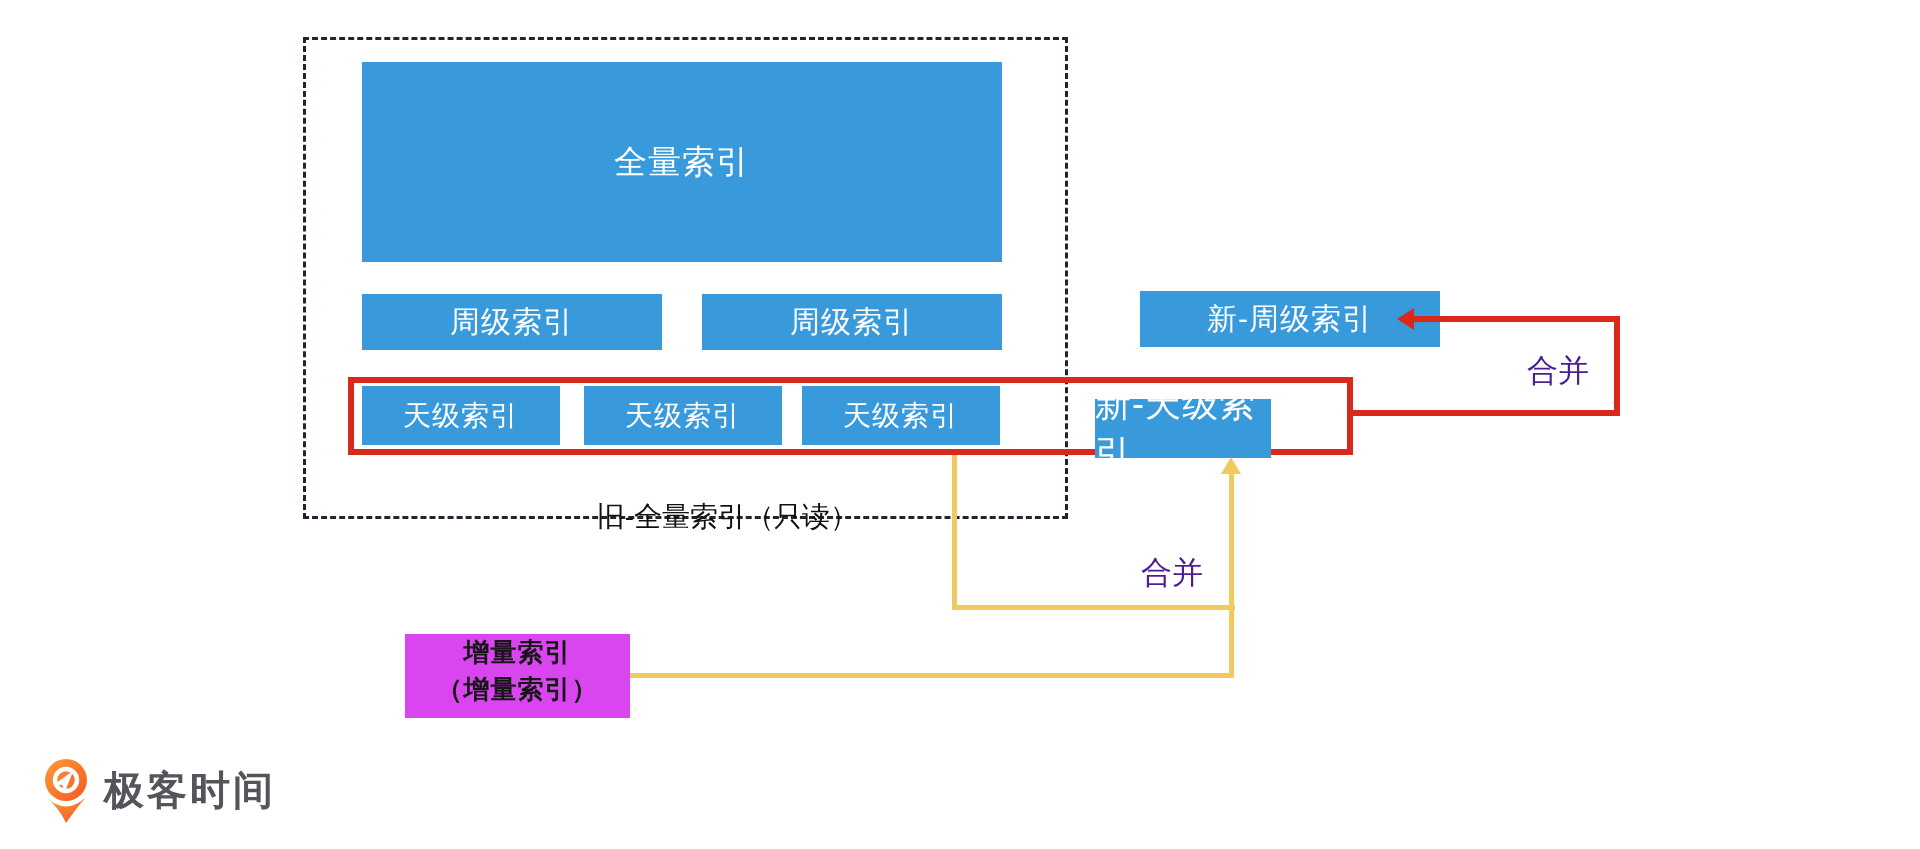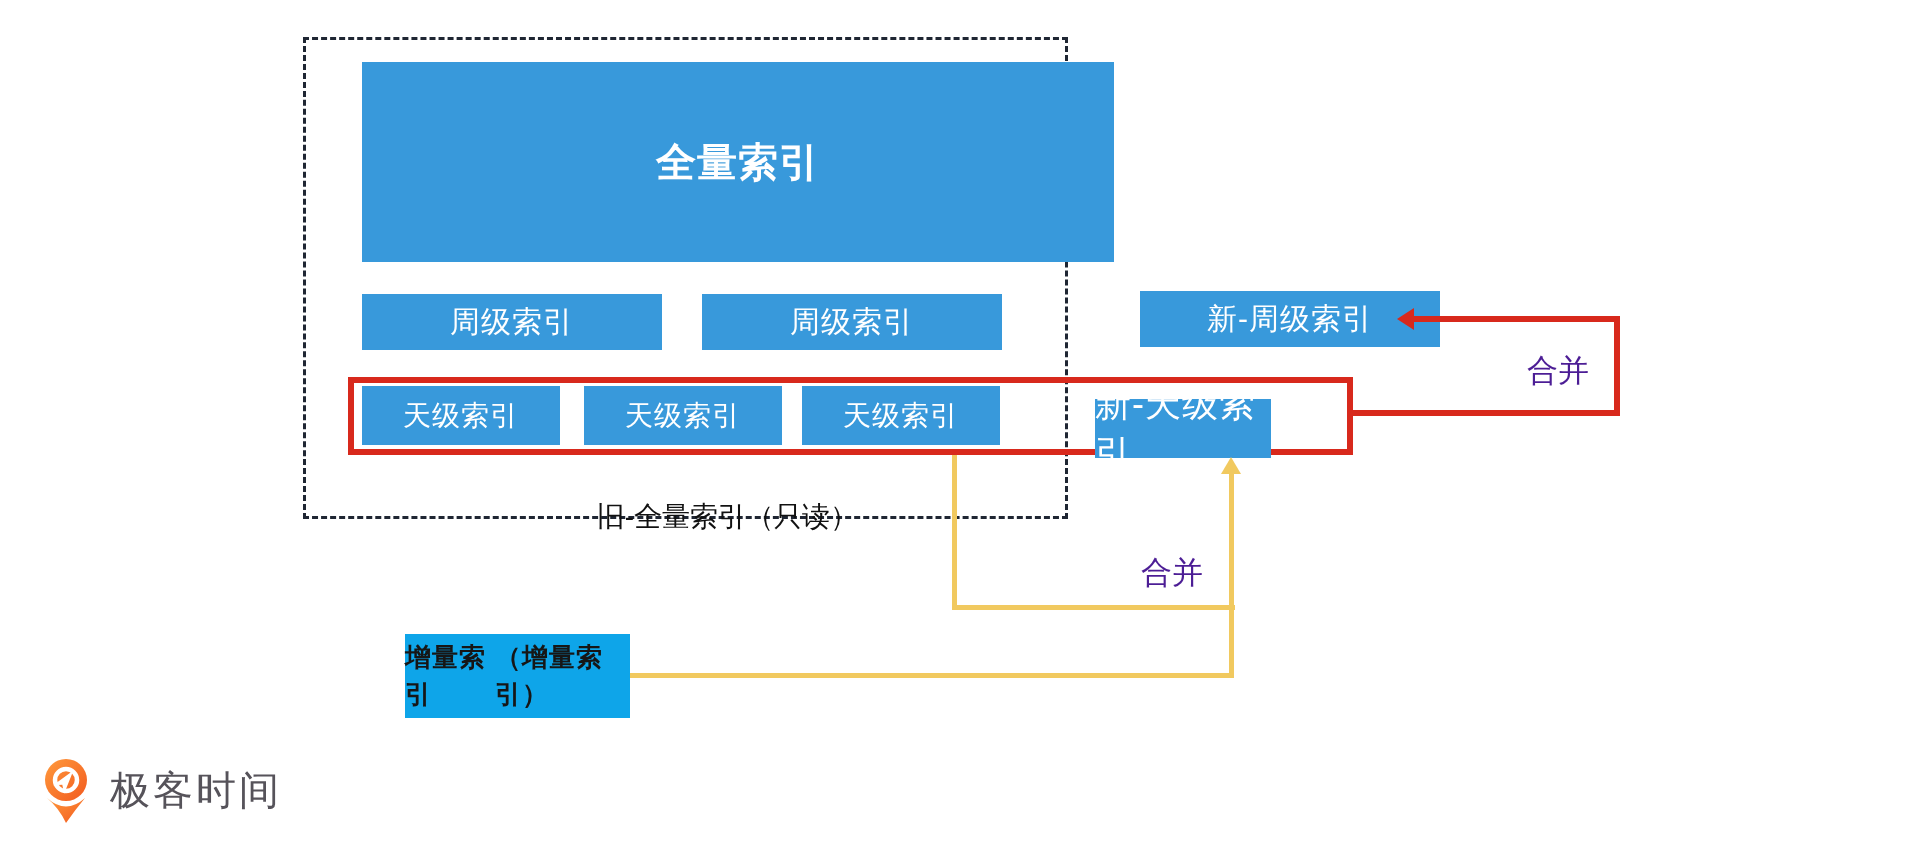--- a/index.html
+++ b/index.html
@@ -13,21 +13,21 @@
     left: 303px; top: 37px; width: 765px; height: 482px;
     border: 3px dashed #1f2633;
   }
 
   
   .blue-box {
     background: #3899db; color: #ffffff;
     display: flex; align-items: center; justify-content: center;
     font-weight: 400; letter-spacing: 1px;
   }
-  .box-full     { left: 362px; top: 62px;  width: 752px; height: 200px; font-size: 40px; font-weight: bold; }
+  .box-full     { left: 362px; top: 62px;  width: 640px; height: 200px; font-size: 33px; }
   .box-week-1   { left: 362px; top: 294px; width: 300px; height: 56px; font-size: 30px; }
   .box-week-2   { left: 702px; top: 294px; width: 300px; height: 56px; font-size: 30px; }
   .box-new-week { left: 1095px; top: 291px; width: 300px; height: 56px; font-size: 30px; margin-left: 45px; }
   .box-day-1    { left: 362px; top: 386px; width: 198px; height: 59px; font-size: 28px; }
   .box-day-2    { left: 584px; top: 386px; width: 198px; height: 59px; font-size: 28px; }
   .box-day-3    { left: 802px; top: 386px; width: 198px; height: 59px; font-size: 28px; }
   .box-new-day  { left: 1095px; top: 399px; width: 176px; height: 59px; font-size: 36px; }
 
   
   .red-rect {
@@ -63,30 +63,30 @@
   .yel-h-bottom { left: 630px;  top: 673px; width: 604px; height: 5px; }
   .yellow-arrowhead {
     left: 1221px; top: 457px; width: 0; height: 0;
     border-left: 10px solid transparent; border-right: 10px solid transparent;
     border-bottom: 17px solid #f1c95f;
   }
 
   
   .incr-box {
     left: 405px; top: 634px; width: 225px; height: 84px;
-    background: #0ea5e9; color: #161616;
-    display: flex; flex-direction: row; align-items: center; 
+    background: #d946ef; color: #161616;
+    display: flex; flex-direction: column; align-items: center; 
     font-size: 26px; font-weight: 700; line-height: 37px; letter-spacing: 1px;
   }
 
   
   .brand { left: 42px; top: 752px; width: 320px; height: 76px; display: flex; align-items: center; }
   .brand-icon { width: 48px; height: 68px; margin-top: 2px; }
   .brand-text {
-    margin-left: 20px; font-size: 40px; font-weight: 400;
+    margin-left: 14px; font-size: 40px; font-weight: 700;
     color: #56535a; letter-spacing: 3px;
   }
 </style>
 </head>
 <body>
 
 <div class="abs dashed-rect"></div>
 
 <div class="abs blue-box box-full">全量索引</div>
 

